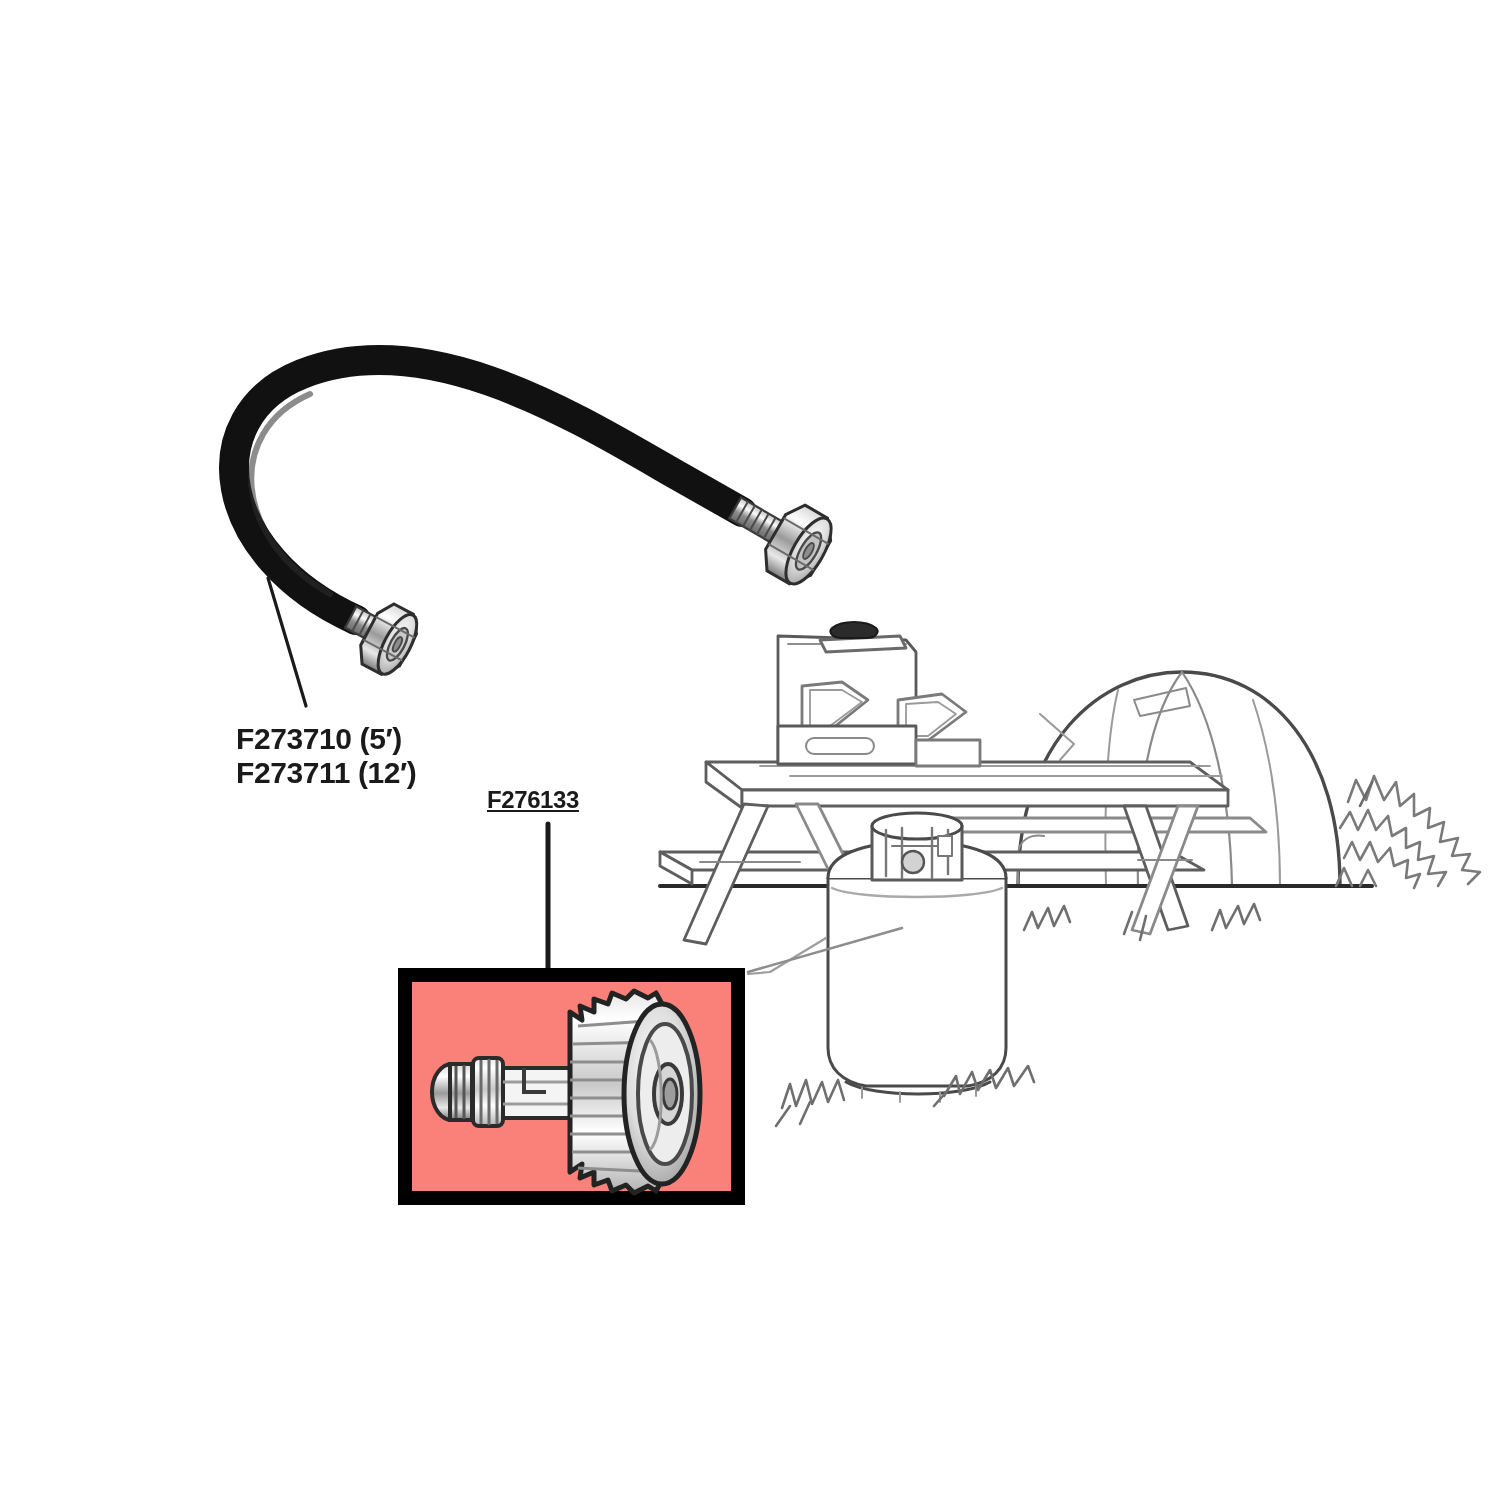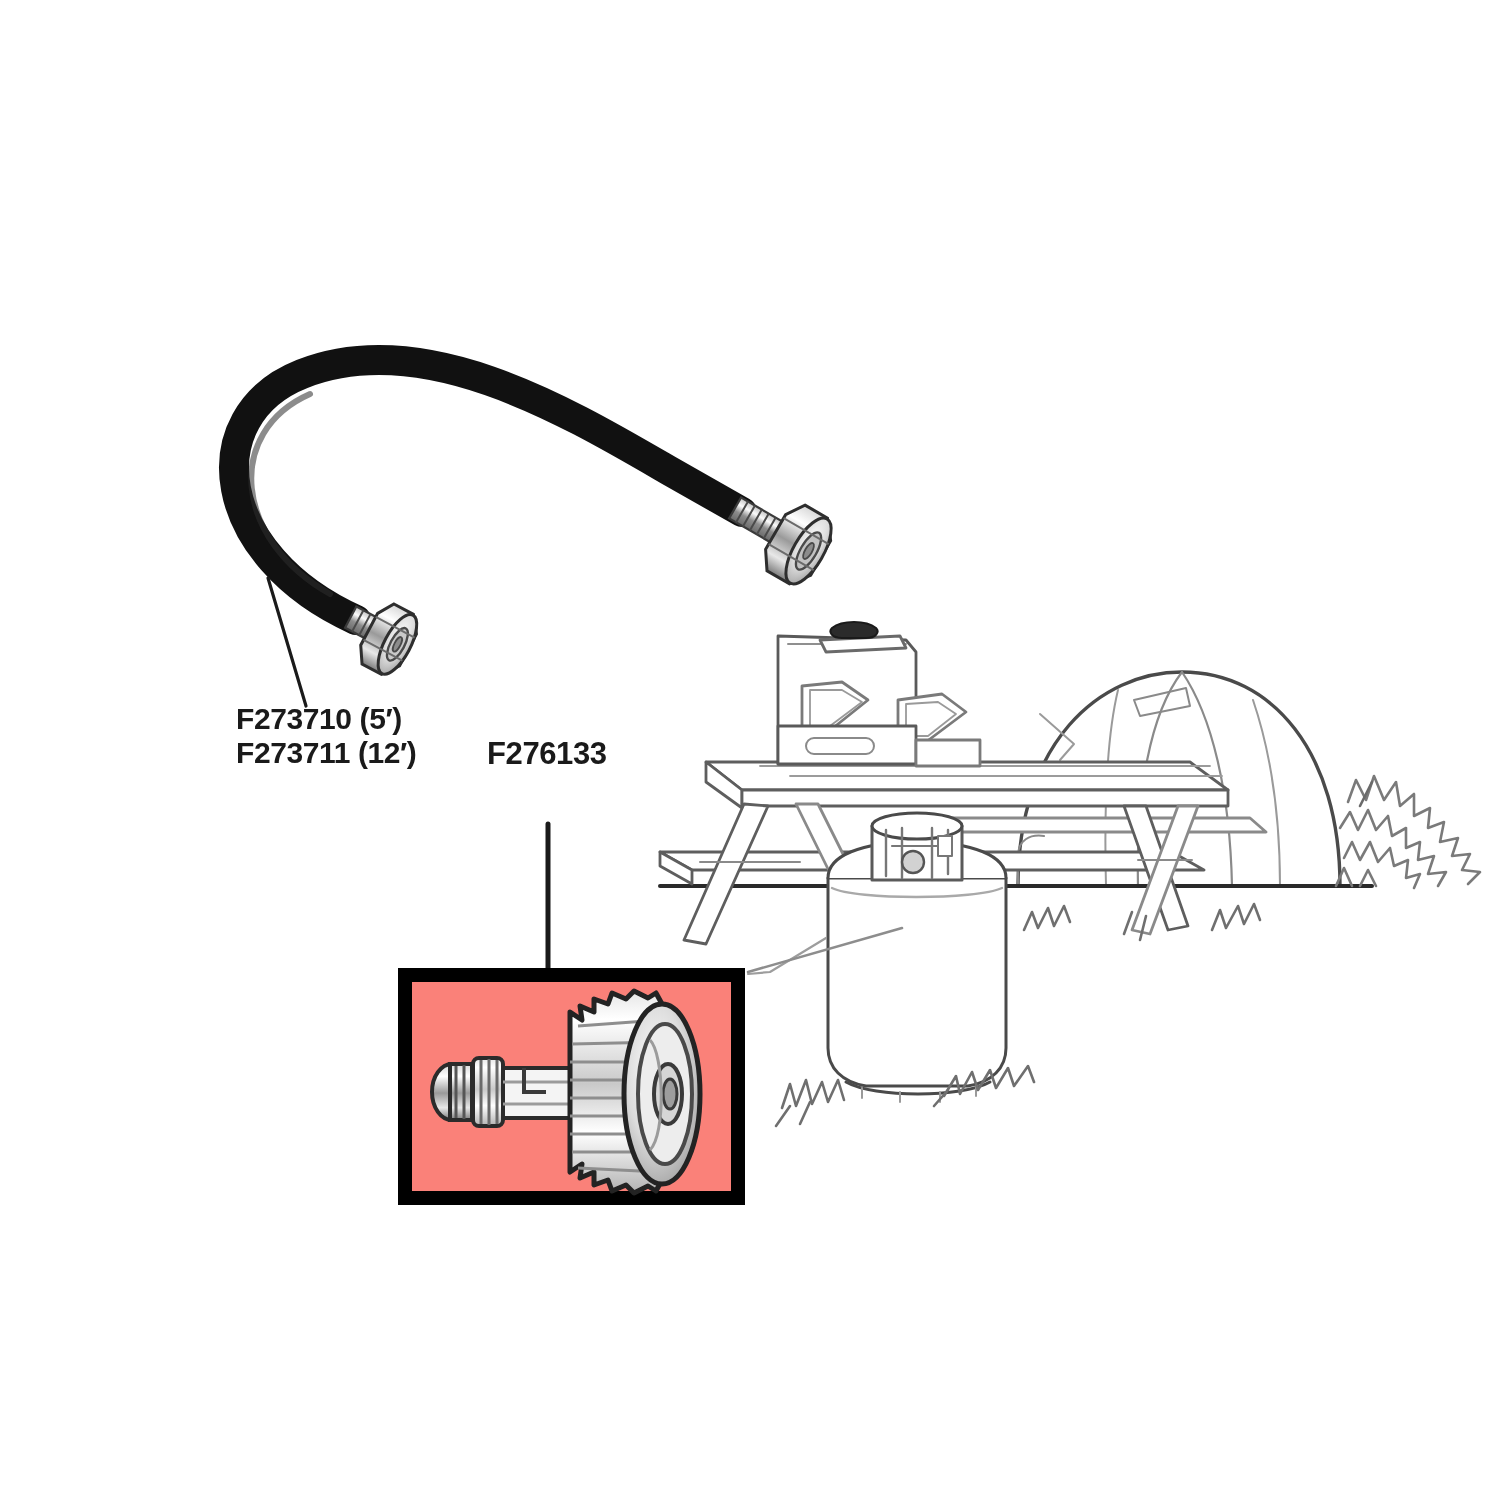--- a/index.html
+++ b/index.html
@@ -1,22 +1,22 @@
 <!DOCTYPE html>
 <html><head>
 <meta charset="utf-8">
 <title>Parts Diagram</title>
 <style>
   html,body{margin:0;padding:0;background:#ffffff;}
   body{width:1500px;height:1500px;font-family:"Liberation Sans",sans-serif;overflow:hidden;}
   #stage{position:relative;width:1500px;height:1500px;background:#ffffff;}
   svg.layer{position:absolute;left:0;top:0;width:1500px;height:1500px;}
-  .lbl{position:absolute;font-family:"Liberation Sans",sans-serif;font-weight:bold;color:#1a1a1a;white-space:nowrap;}
+  .lbl{position:absolute;font-family:"Liberation Sans",sans-serif;font-weight:bold;color:#1a1a1a;white-space:nowrap;margin-top:20px;}
   #hose-label{left:236px;top:702px;font-size:30px;line-height:34px;letter-spacing:-0.4px;}
-  #fitting-label{left:487px;top:737px;font-size:31px;line-height:34px;letter-spacing:-0.4px;}
+  #fitting-label{left:487px;top:763px;font-size:24px;line-height:34px;letter-spacing:-0.4px;text-decoration:underline;}
   .lbl div{margin:0;padding:0;}
 </style>
 </head>
 <body>
 
 <div id="stage">
 
   <svg class="layer" viewBox="0 0 1500 1500" xmlns="http://www.w3.org/2000/svg">
     <defs>
       <linearGradient id="gMetal" x1="0" y1="0" x2="0" y2="1">

